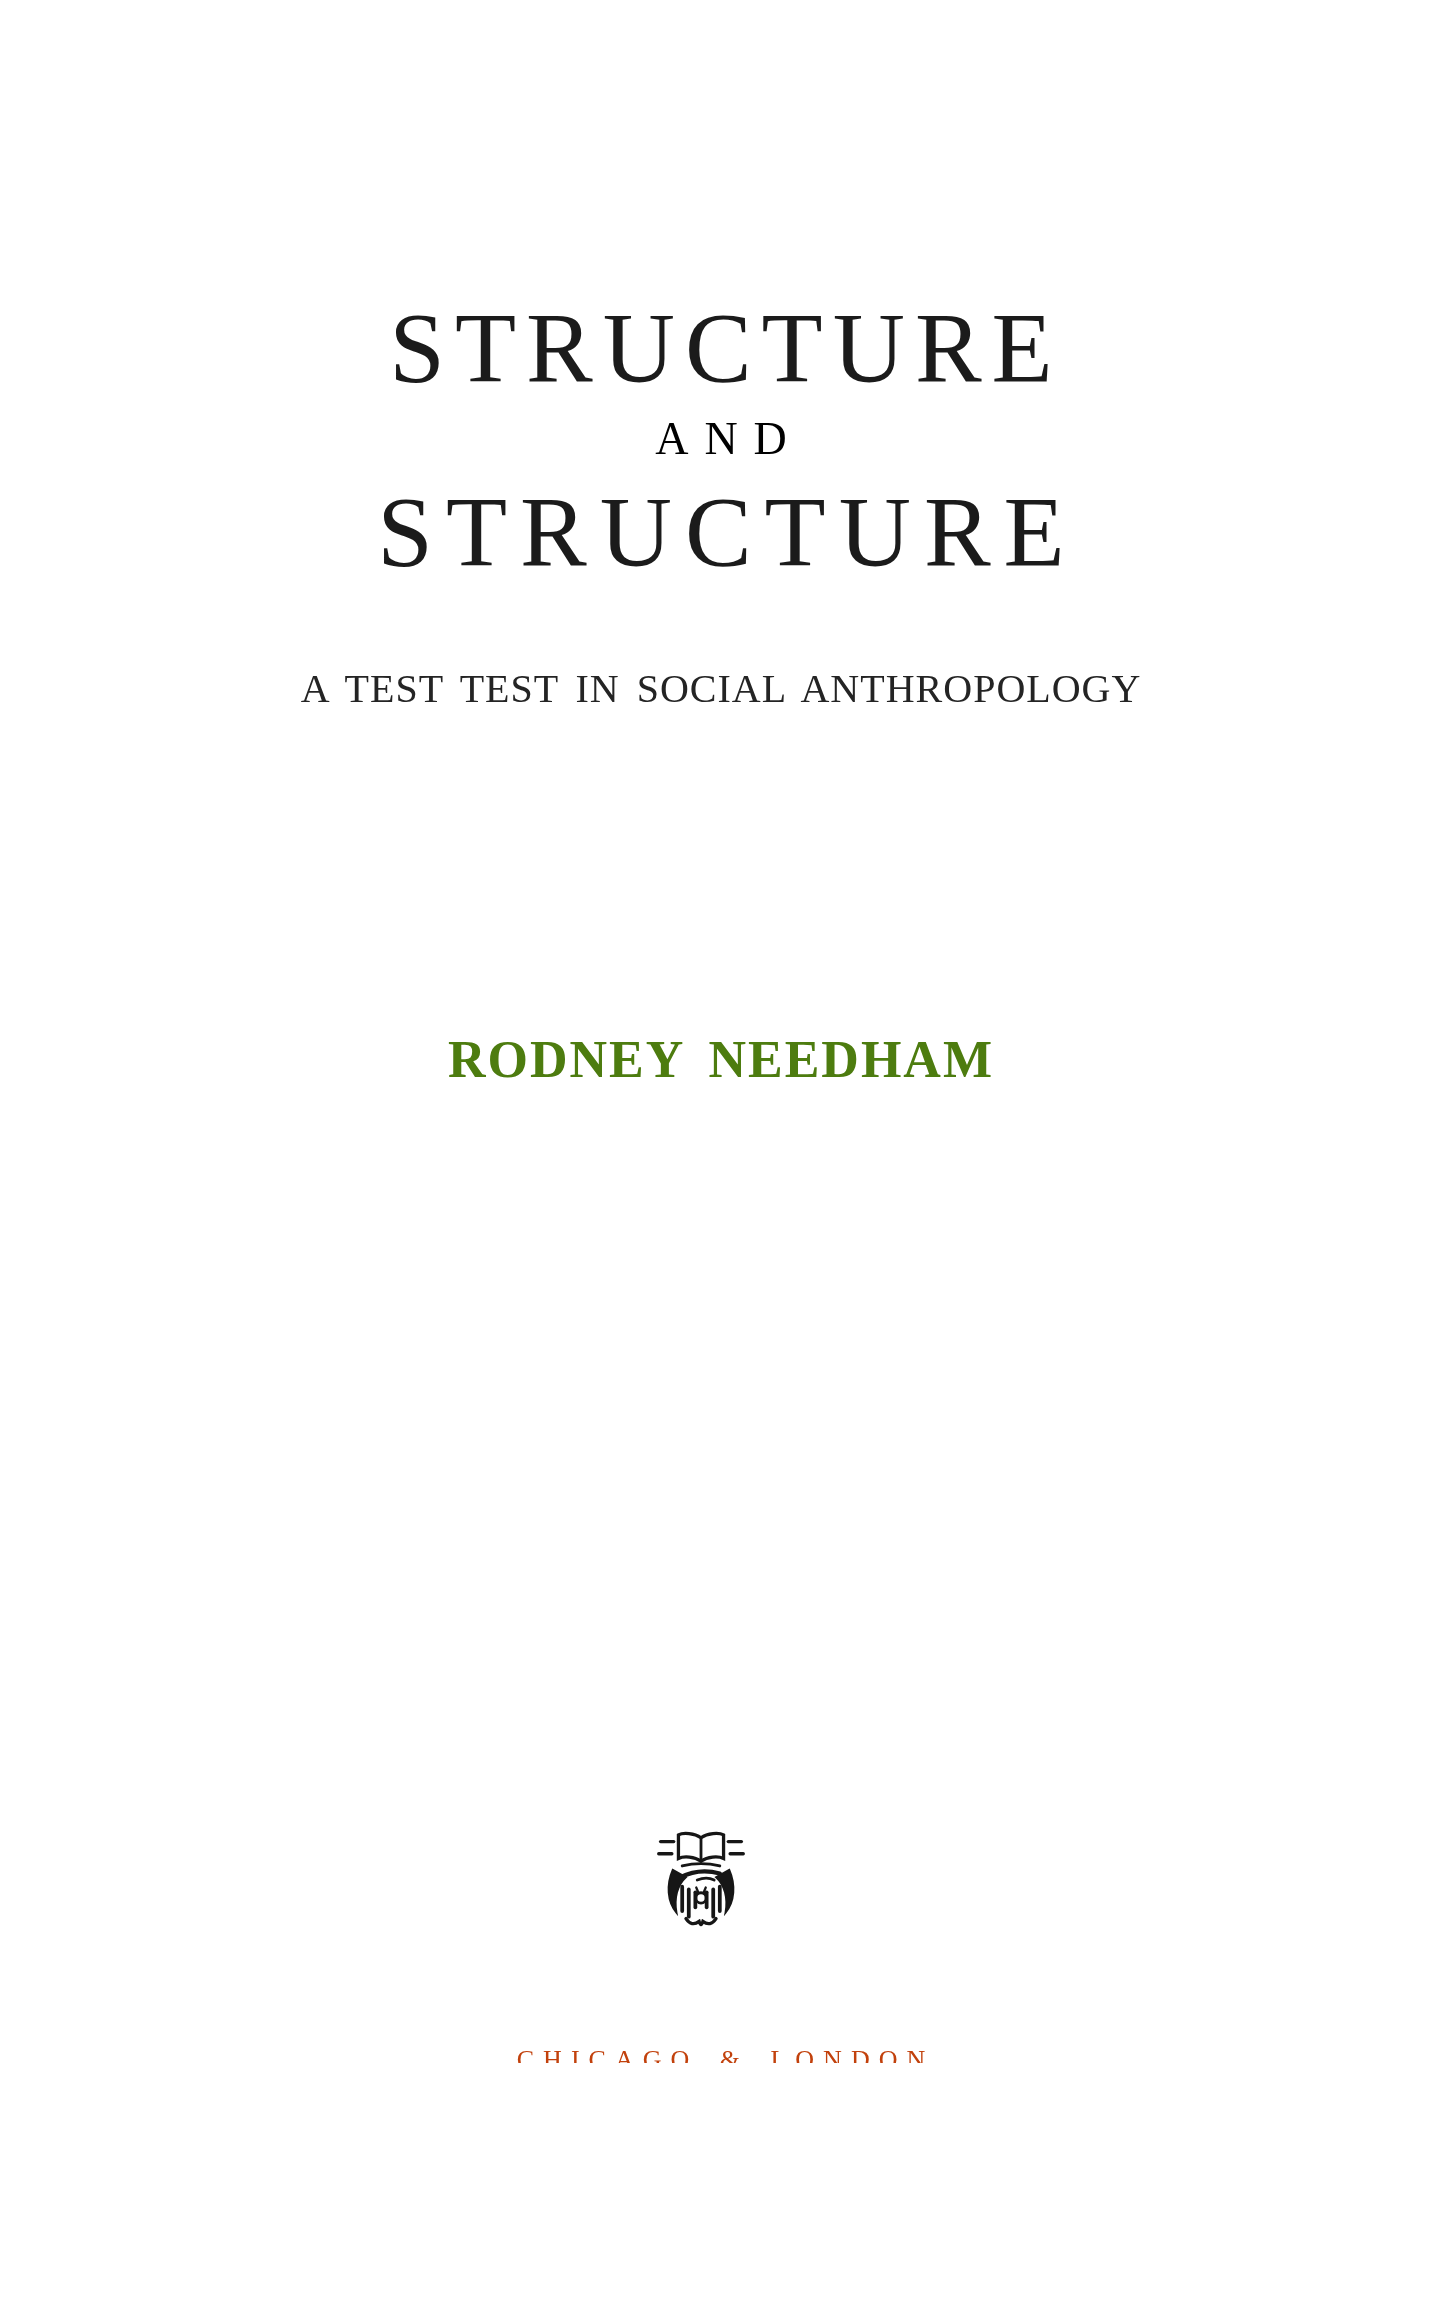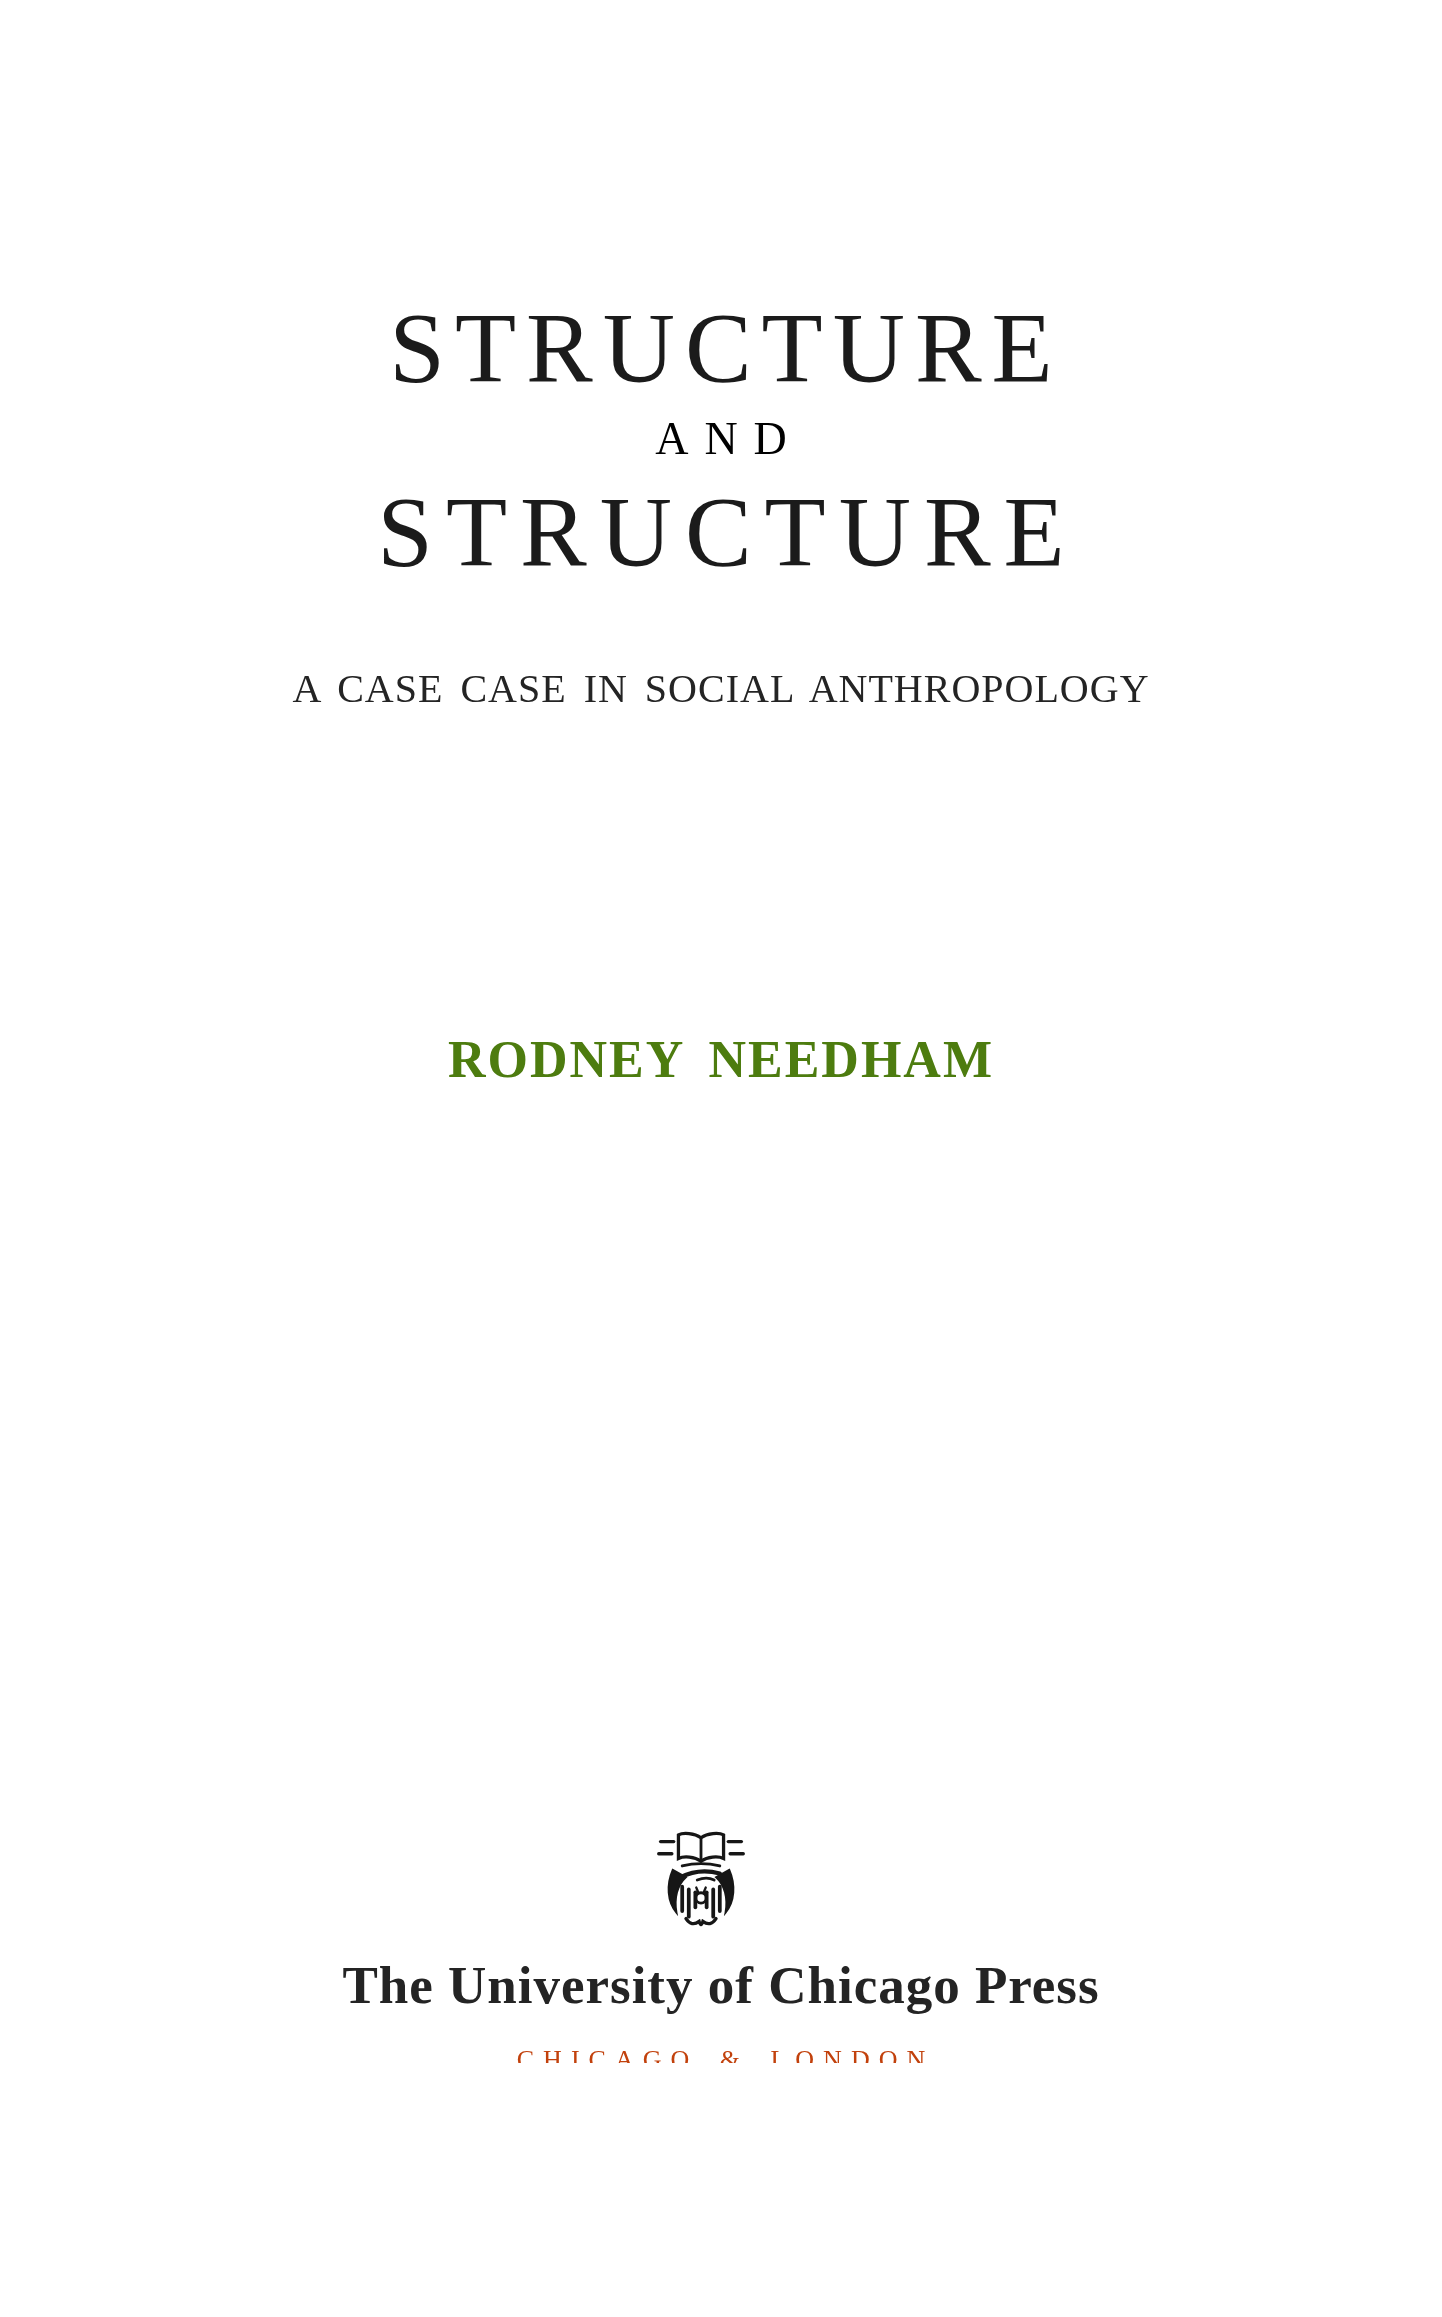--- a/index.html
+++ b/index.html
@@ -93,21 +93,21 @@
 <body>
 
 <div class="page">
 
   <div class="line title-line1">STRUCTURE</div>
 
   <div class="line title-and">AND</div>
 
   <div class="line title-line2">STRUCTURE</div>
 
-  <div class="line subtitle">A CASE CASE IN SOCIAL ANTHROPOLOGY</div>
+  <div class="line subtitle">A TEST TEST IN SOCIAL ANTHROPOLOGY</div>
 
   <div class="line author">RODNEY NEEDHAM</div>
 
   <svg class="logo" viewBox="0 0 100 108" xmlns="http://www.w3.org/2000/svg" aria-hidden="true">
 
     <g stroke="#161616" fill="none" stroke-linecap="round">
       <line x1="7" y1="12" x2="21" y2="12" stroke-width="3.5"></line>
       <line x1="79" y1="12" x2="93" y2="12" stroke-width="3.5"></line>
       <line x1="5" y1="25" x2="19" y2="25" stroke-width="3.5"></line>
       <line x1="81" y1="25" x2="95" y2="25" stroke-width="3.5"></line>
@@ -127,17 +127,16 @@
       <line x1="44" y1="66" x2="44" y2="82" stroke-width="4"></line>
       <line x1="56" y1="66" x2="56" y2="82" stroke-width="4"></line>
       <line x1="63" y1="63" x2="63" y2="92" stroke-width="4"></line>
       <line x1="70" y1="60" x2="70" y2="86" stroke-width="4"></line>
       <circle cx="50" cy="72" r="5.5" stroke-width="3"></circle>
       <path d="M47 66 L45 61 M53 66 L55 61" stroke-width="2.5"></path>
       <path d="M34 94 Q40 103 48 97 Q50 104 52 97 Q60 103 66 94" stroke-width="3.5"></path>
     </g>
   </svg>
 
-  <div class="line press-name">The University of Chicago Press</div>
 
   <div class="line press-cities">CHICAGO &amp; LONDON</div>
 
 </div>
 
 </body></html>

